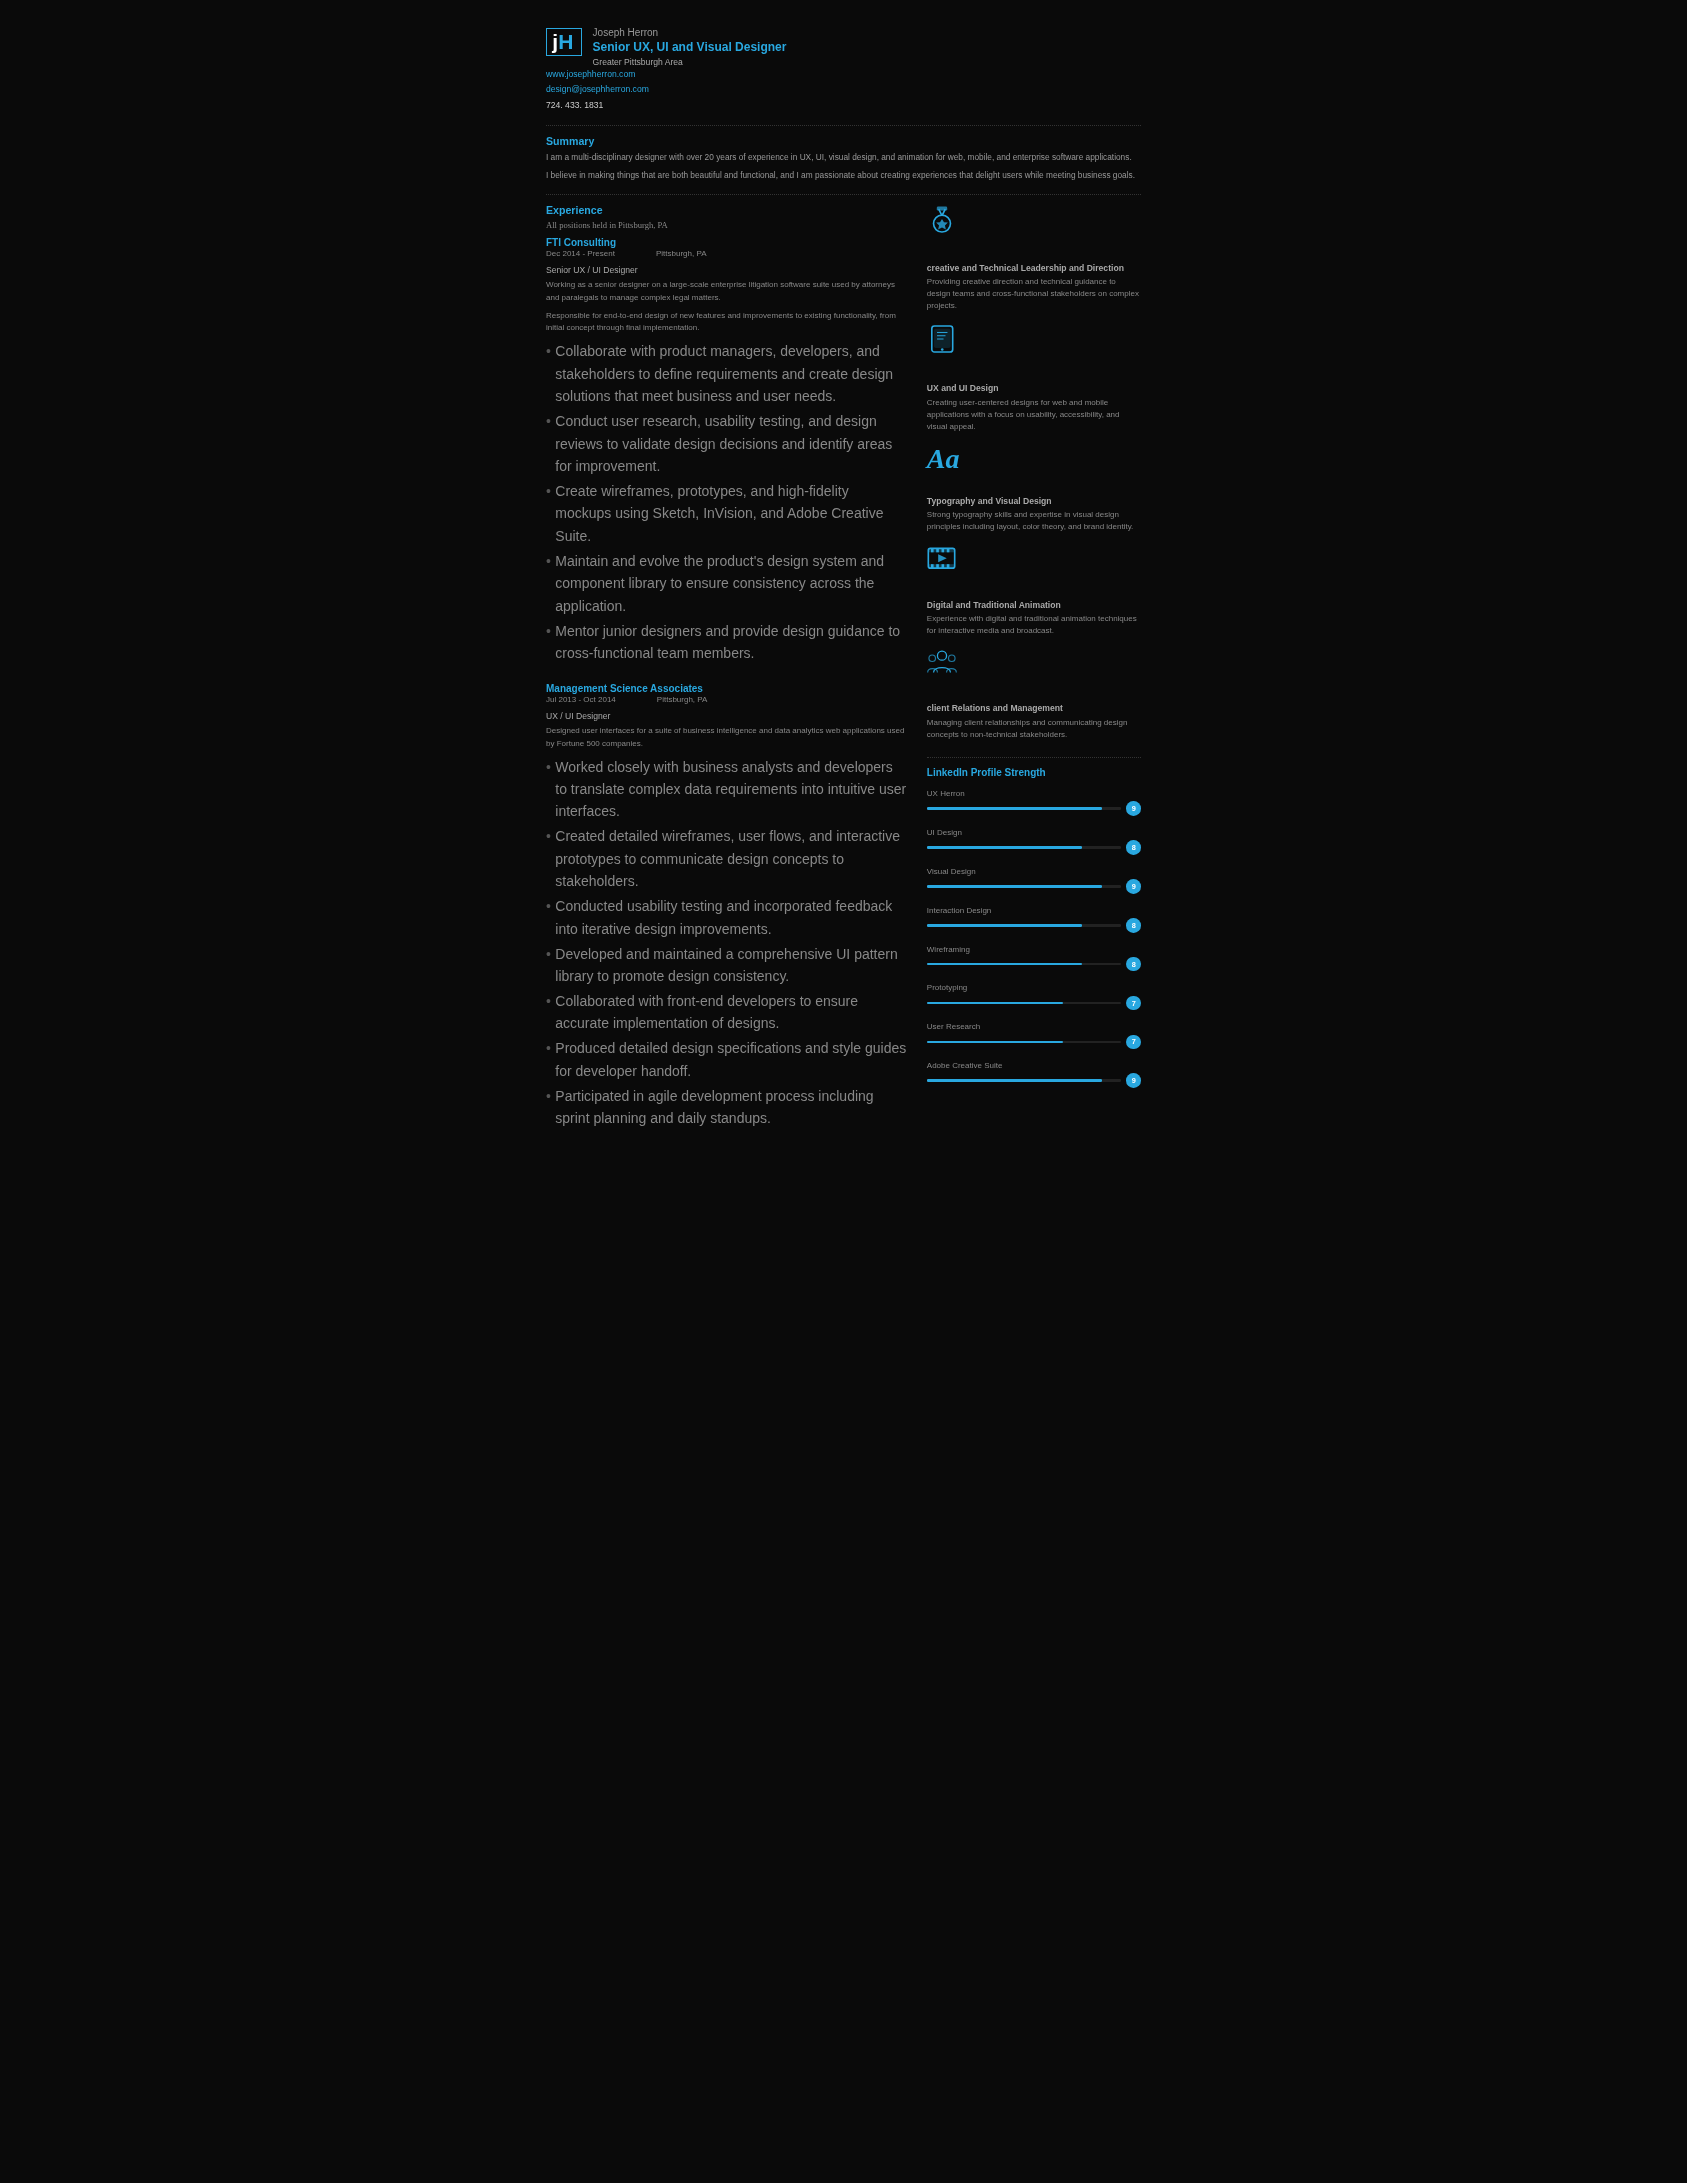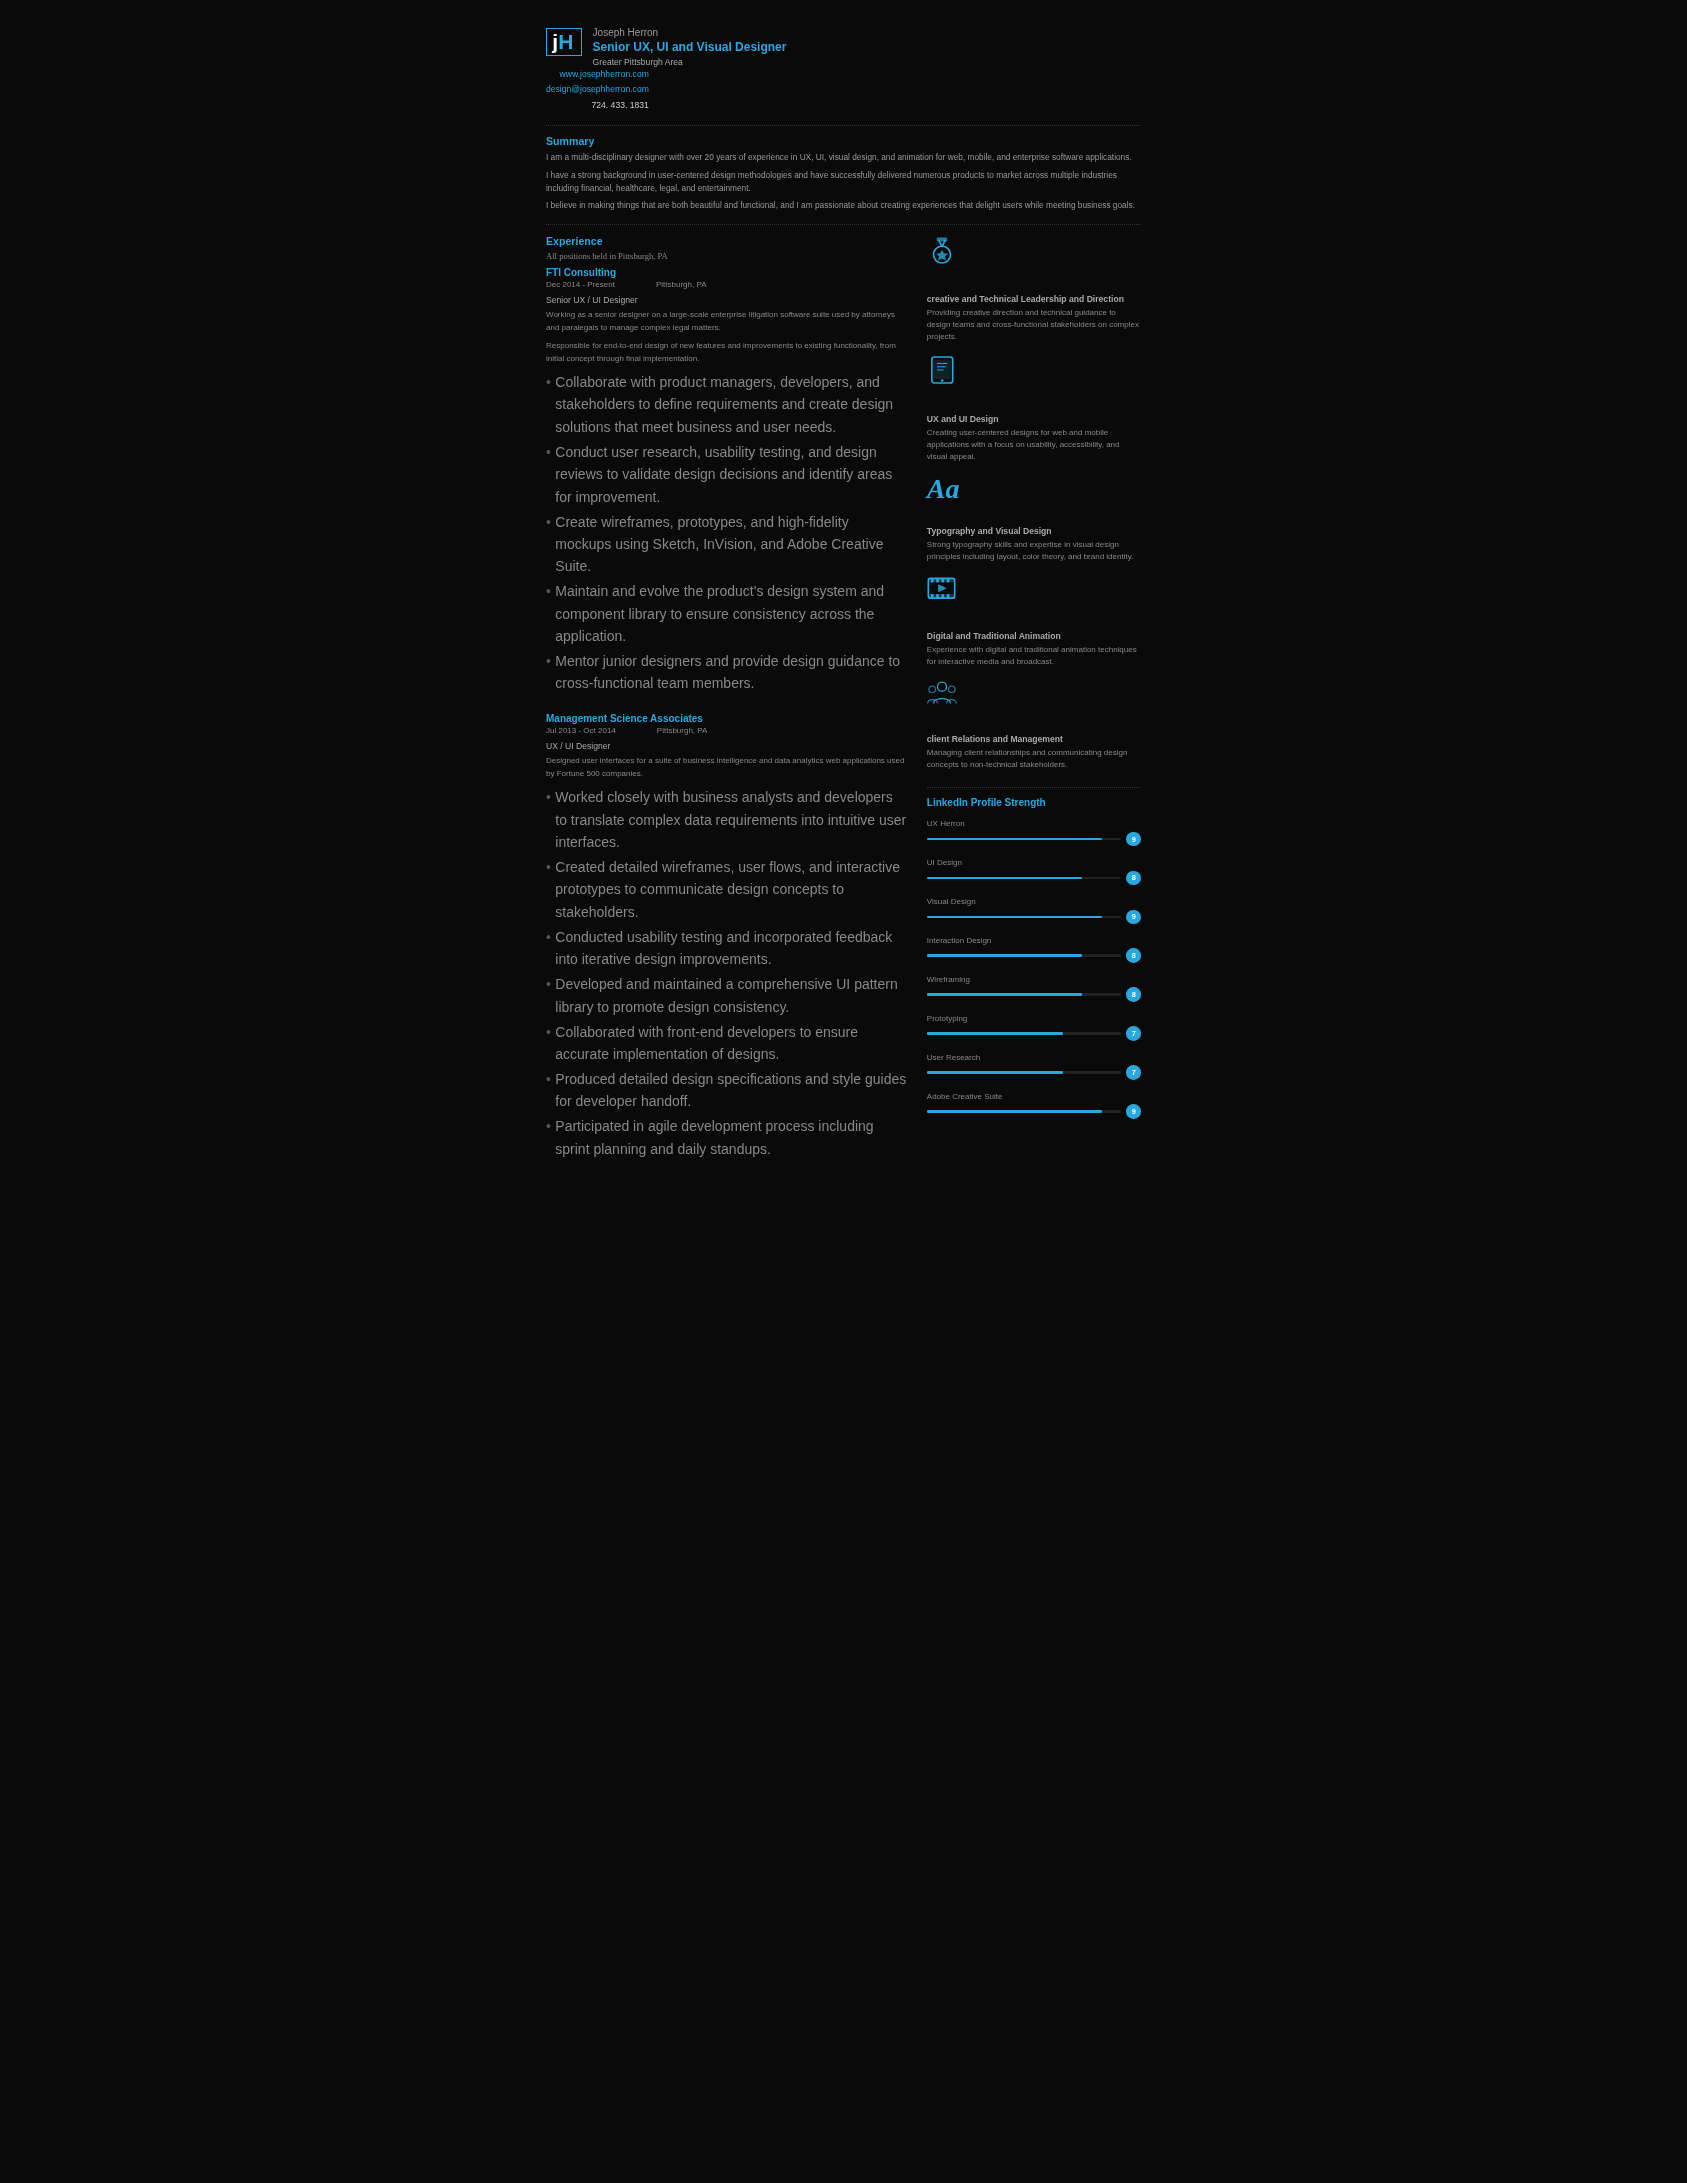--- a/index.html
+++ b/index.html
@@ -50,21 +50,20 @@
       font-size: 12px;
       font-weight: bold;
       color: #29a8e0;
       margin-bottom: 2.6px;
     }
     .header-location {
       font-size: 8.6px;
       color: #aaa;
     }
     .header-right {
-      text-align: right;
       color: #ccc;
       font-size: 8.6px;
       line-height: 1.8;
     }
     .divider {
       border: none;
       border-top: 1.3px dotted #333;
       margin: 9.3px 0;
     }
     
@@ -239,21 +238,20 @@
       <div style="color:#29a8e0; cursor:pointer;">design@josephherron.com</div>
       <div>724. 433. 1831</div>
     </div>
   </div>
 
   <hr class="divider">
 
   <div class="summary-section">
     <div class="section-title">Summary</div>
     <p class="summary-text" style="margin-bottom:4px;">I am a multi-disciplinary designer with over 20 years of experience in UX, UI, visual design, and animation for web, mobile, and enterprise software applications.</p>
-    <p class="summary-text" style="margin-bottom:4px;">I have a strong background in user-centered design methodologies and have successfully delivered numerous products to market across multiple industries including financial, healthcare, legal, and entertainment.</p>
     <p class="summary-text">I believe in making things that are both beautiful and functional, and I am passionate about creating experiences that delight users while meeting business goals.</p>
   </div>
 
   <hr class="divider">
 
   <div class="main-layout">
 
     <div class="left-col">
       <div class="section-title">Experience</div>
       <div class="section-subtitle">All positions held in Pittsburgh, PA</div>

